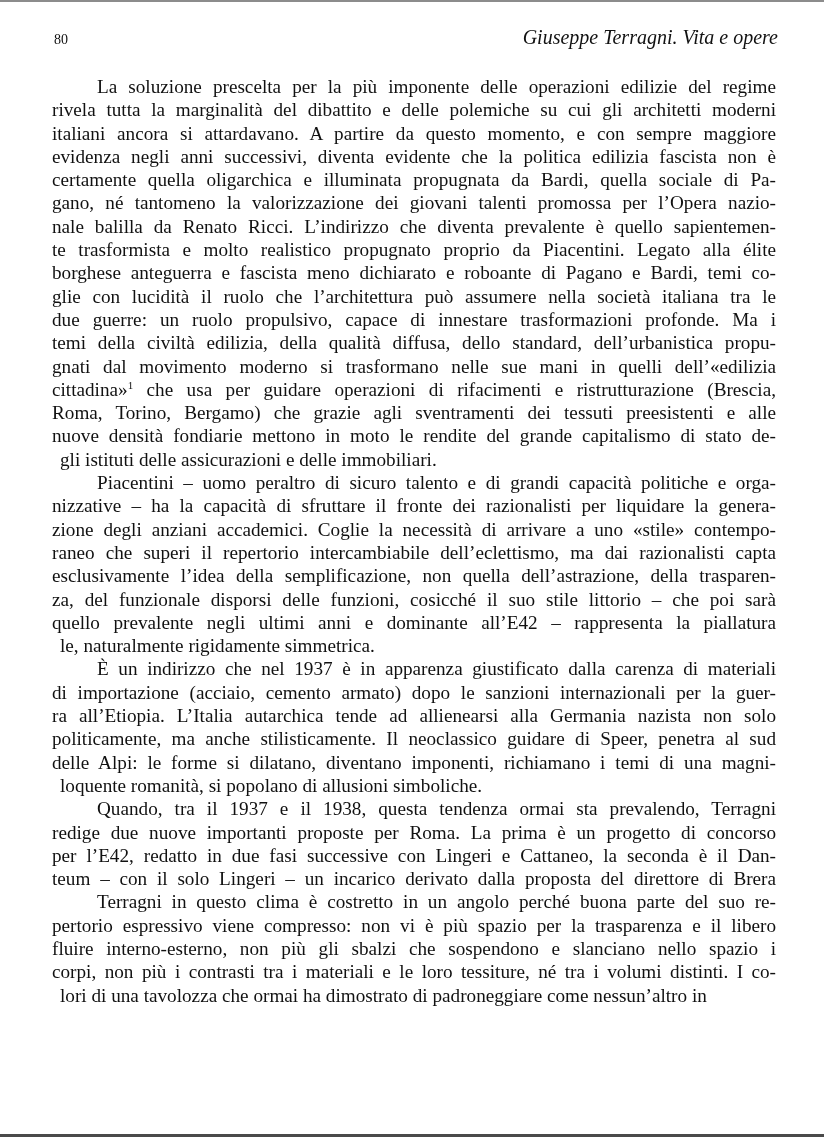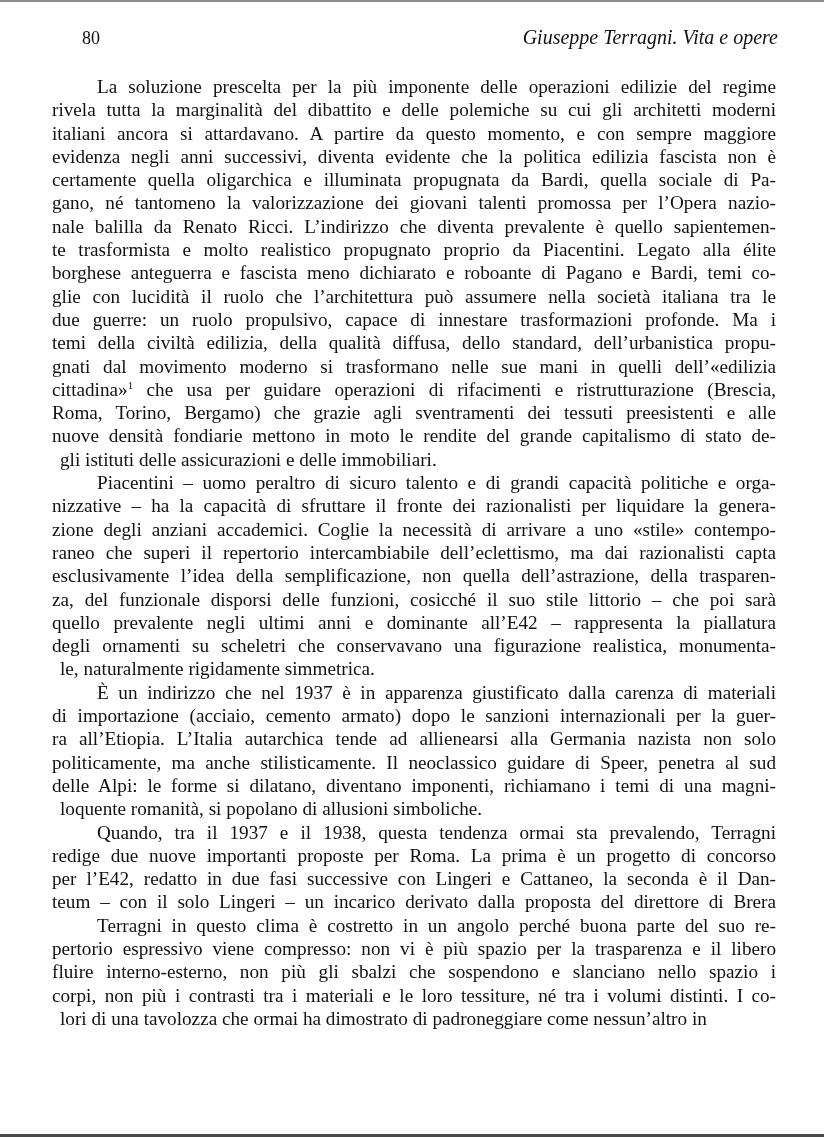--- a/index.html
+++ b/index.html
@@ -7,21 +7,21 @@
     width: 824px; height: 1137px; background: #ffffff; position: relative; overflow: hidden;
     font-family: "Liberation Serif", "DejaVu Serif", serif; color: #111;
   }
   .top-border { position: absolute; left: 0; top: 0; width: 824px; height: 2px; background: #8c8c8c; }
   .bottom-border { position: absolute; left: 0; bottom: 0; width: 824px; height: 3px; background: #4a4a4a; }
   .running-head {
     position: absolute; left: 54px; top: 26px; width: 724px; height: 24px;
     display: flex; justify-content: space-between; align-items: baseline;
     font-size: 18px;
   }
-  .page-number { font-size: 18px; margin-left: 28px; }
+  .page-number { font-size: 14px; }
   .running-title { font-style: italic; font-size: 20px; }
   .body-text {
     position: absolute; left: 52px; top: 75px; width: 724px;
     font-size: 19.2px; line-height: 23.3px; text-align: justify; hyphens: manual;
   }
   .line { display: block; text-align: justify; text-align-last: justify; white-space: nowrap; height: 23.3px; }
   .line.last { text-align-last: left; margin-left: 8px; }
   .indent { padding-left: 45px; }
   sup { font-size: 11px; line-height: 0; vertical-align: super; }
 </style>
@@ -56,21 +56,20 @@
       <span class="line last">gli istituti delle assicurazioni e delle immobiliari.</span>
     </div>
     <div>
       <span class="line indent">Piacentini – uomo peraltro di sicuro talento e di grandi capacità politiche e orga-</span>
       <span class="line">nizzative – ha la capacità di sfruttare il fronte dei razionalisti per liquidare la genera-</span>
       <span class="line">zione degli anziani accademici. Coglie la necessità di arrivare a uno «stile» contempo-</span>
       <span class="line">raneo che superi il repertorio intercambiabile dell’eclettismo, ma dai razionalisti capta</span>
       <span class="line">esclusivamente l’idea della semplificazione, non quella dell’astrazione, della trasparen-</span>
       <span class="line">za, del funzionale disporsi delle funzioni, cosicché il suo stile littorio – che poi sarà</span>
       <span class="line">quello prevalente negli ultimi anni e dominante all’E42 – rappresenta la piallatura</span>
-      <span class="line">degli ornamenti su scheletri che conservavano una figurazione realistica, monumenta-</span>
       <span class="line last">le, naturalmente rigidamente simmetrica.</span>
     </div>
     <div>
       <span class="line indent">È un indirizzo che nel 1937 è in apparenza giustificato dalla carenza di materiali</span>
       <span class="line">di importazione (acciaio, cemento armato) dopo le sanzioni internazionali per la guer-</span>
       <span class="line">ra all’Etiopia. L’Italia autarchica tende ad allienearsi alla Germania nazista non solo</span>
       <span class="line">politicamente, ma anche stilisticamente. Il neoclassico guidare di Speer, penetra al sud</span>
       <span class="line">delle Alpi: le forme si dilatano, diventano imponenti, richiamano i temi di una magni-</span>
       <span class="line last">loquente romanità, si popolano di allusioni simboliche.</span>
     </div>

